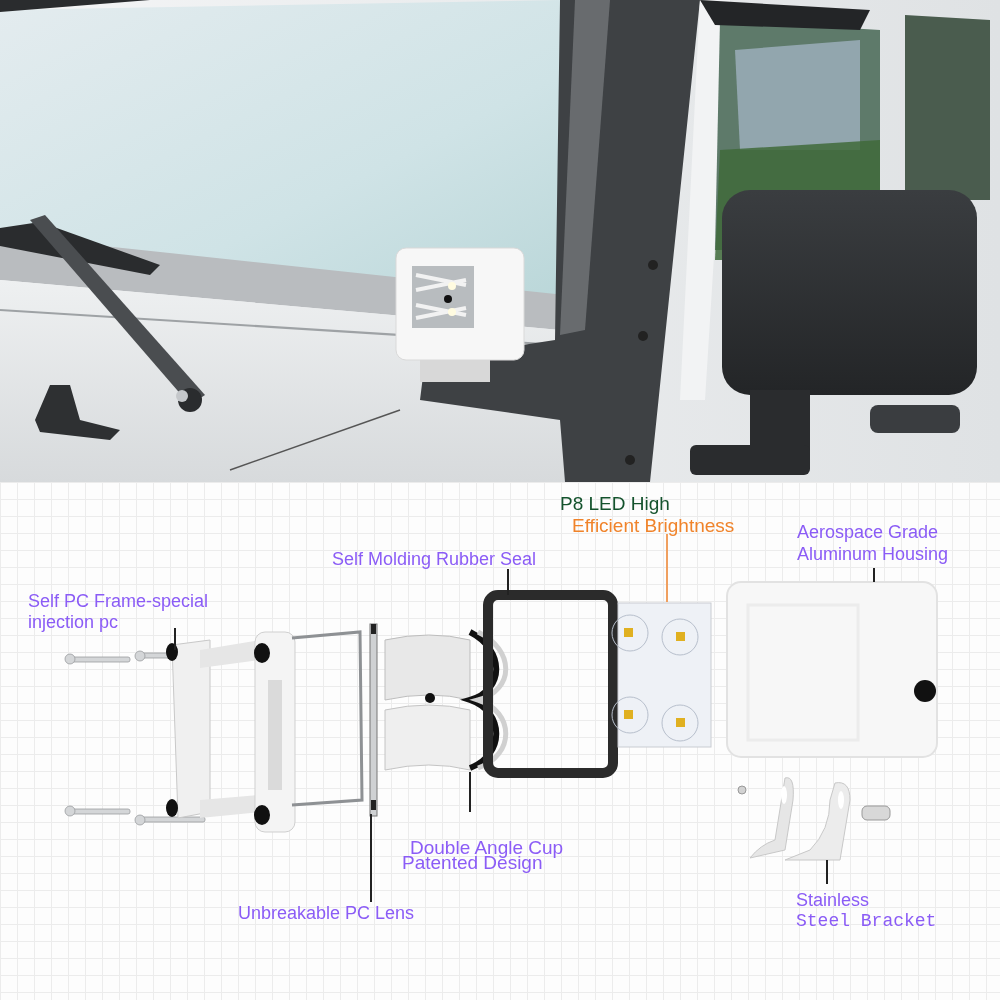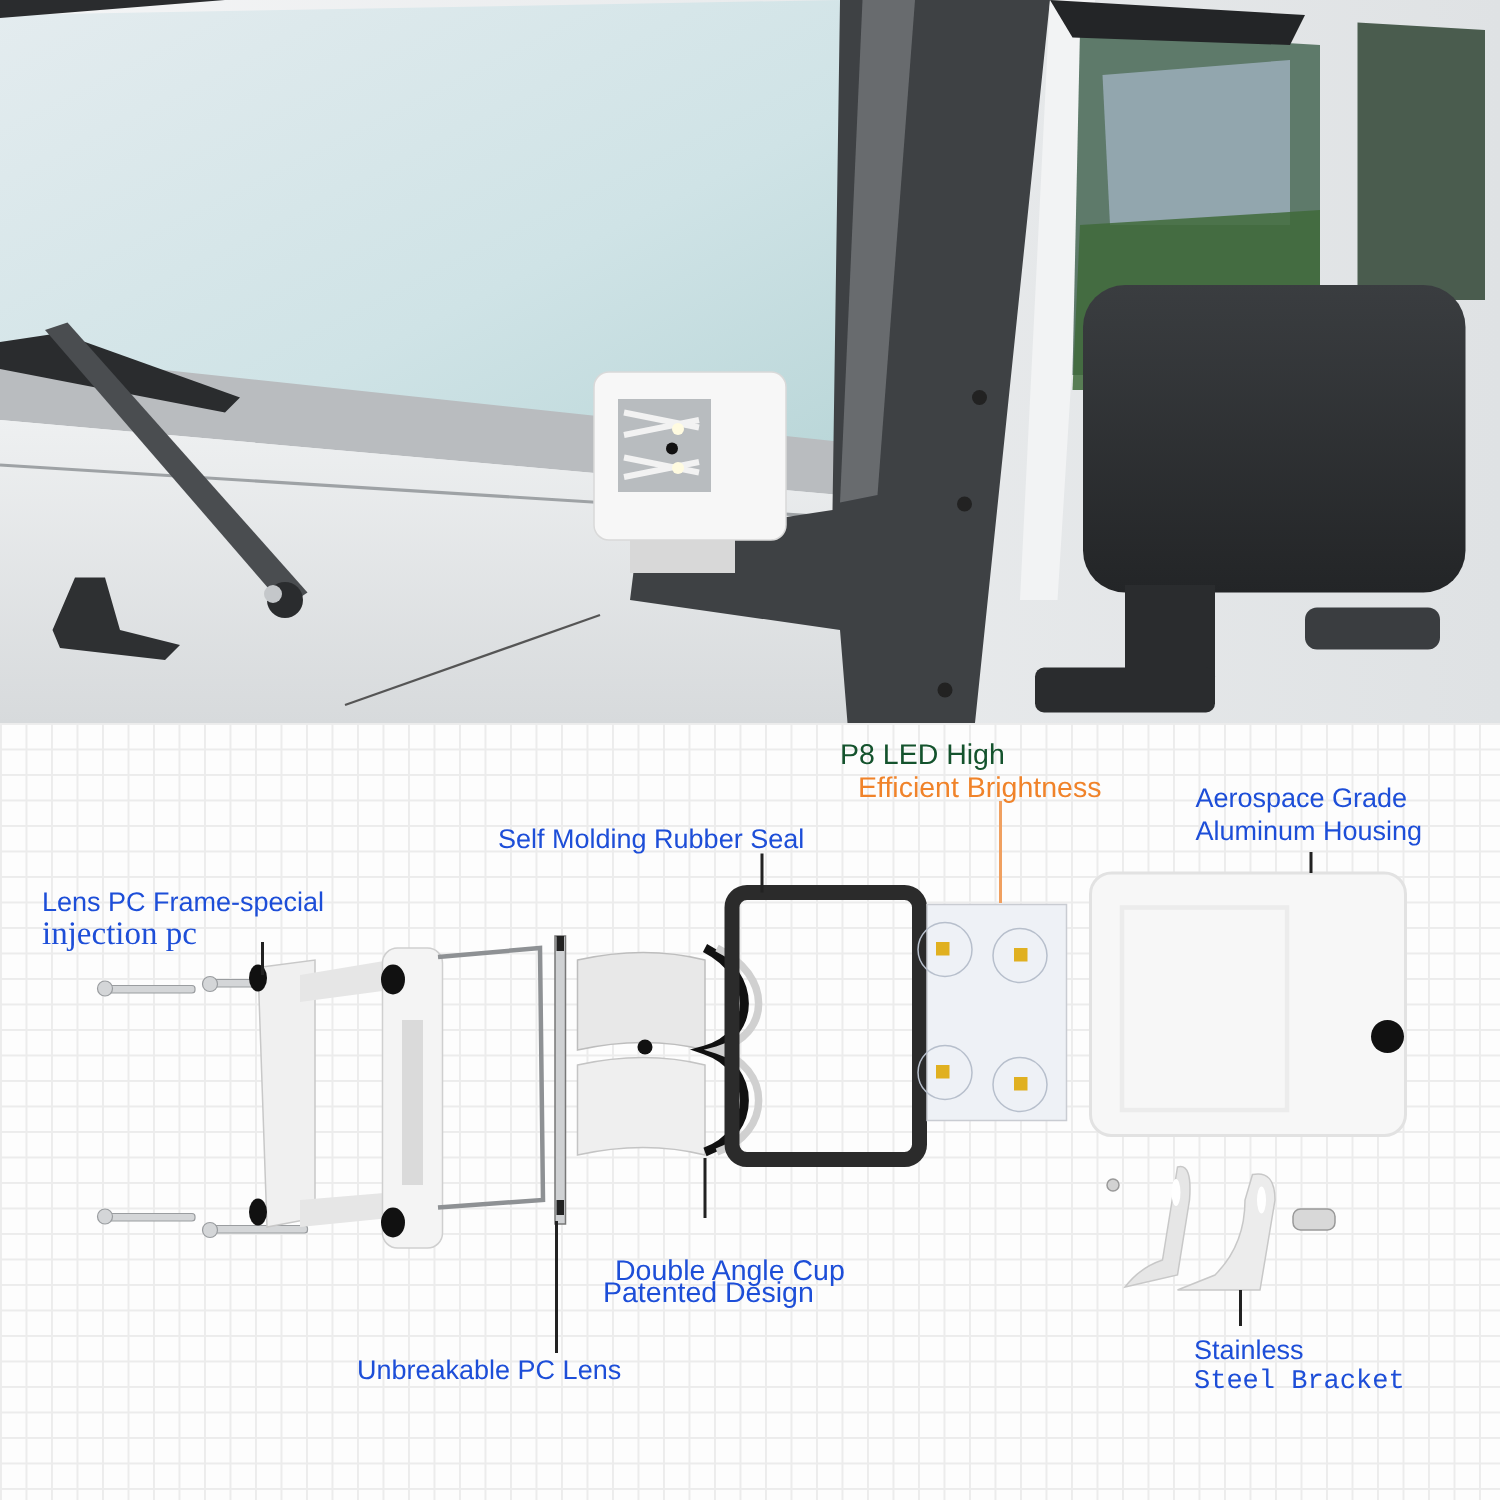--- a/index.html
+++ b/index.html
@@ -4,21 +4,21 @@
 <style>
   html, body { margin:0; padding:0; }
   body { width:1000px; height:1000px; position:relative; overflow:hidden; background:#fff; font-family:"Liberation Sans", sans-serif; }
   .photo { position:absolute; left:0; top:0; width:1000px; height:482px; overflow:hidden; background:#cfd6d9; }
   .diagram { position:absolute; left:0; top:482px; width:1000px; height:518px;
     background-color:#fdfdfd;
     background-image:
       linear-gradient(to right, #ececec 1px, transparent 1px),
       linear-gradient(to bottom, #ececec 1px, transparent 1px);
     background-size:17px 17px; }
-  .label { position:absolute; color:#1d4ed8; font-size:19px; line-height:22px; white-space:nowrap; }
+  .label { position:absolute; color:#8b5cf6; font-size:19px; line-height:22px; white-space:nowrap; }
   .label.orange1 { color:#14532d; }
   .label.orange2 { color:#f0832a; }
   .leader { position:absolute; width:1.5px; background:#222; }
   .leader.orange { background:#f0a060; }
   svg { position:absolute; left:0; top:0; }
 </style>
 </head>
 <body>
 
 <div class="photo">
@@ -172,19 +172,19 @@
   <div class="leader" style="left:469px;top:290px;height:40px;"></div>
   <div class="leader" style="left:370px;top:332px;height:88px;"></div>
   <div class="leader" style="left:826px;top:378px;height:24px;"></div>
 </div>
 
 <div class="label orange1" style="left:560px;top:493px;">P8 LED High</div>
 <div class="label orange2" style="left:560px;top:515px;margin-left:12px;">Efficient Brightness</div>
 <div class="label" style="left:797px;top:521px;font-size:18px;">Aerospace Grade</div>
 <div class="label" style="left:797px;top:543px;font-size:18px;">Aluminum Housing</div>
 <div class="label" style="left:320px;top:548px;font-size:18px;margin-left:12px;">Self Molding Rubber Seal</div>
-<div class="label" style="left:28px;top:590px;font-size:18px;">Lens PC Frame-special</div>
-<div class="label" style="left:28px;top:611px;font-size:22px;font-family:Liberation Serif, serif;">injection pc</div>
+<div class="label" style="left:28px;top:590px;font-size:18px;">Self PC Frame-special</div>
+<div class="label" style="left:28px;top:611px;font-size:18px;">injection pc</div>
 <div class="label" style="left:402px;top:852px;">Patented Design</div>
 <div class="label" style="left:410px;top:837px;">Double Angle Cup</div>
 <div class="label" style="left:238px;top:902px;font-size:18px;">Unbreakable PC Lens</div>
 <div class="label" style="left:796px;top:889px;font-size:18px;">Stainless</div>
 <div class="label" style="left:796px;top:910px;font-size:18px;font-family:Liberation Mono, monospace;">Steel Bracket</div>
 
 </body></html>

